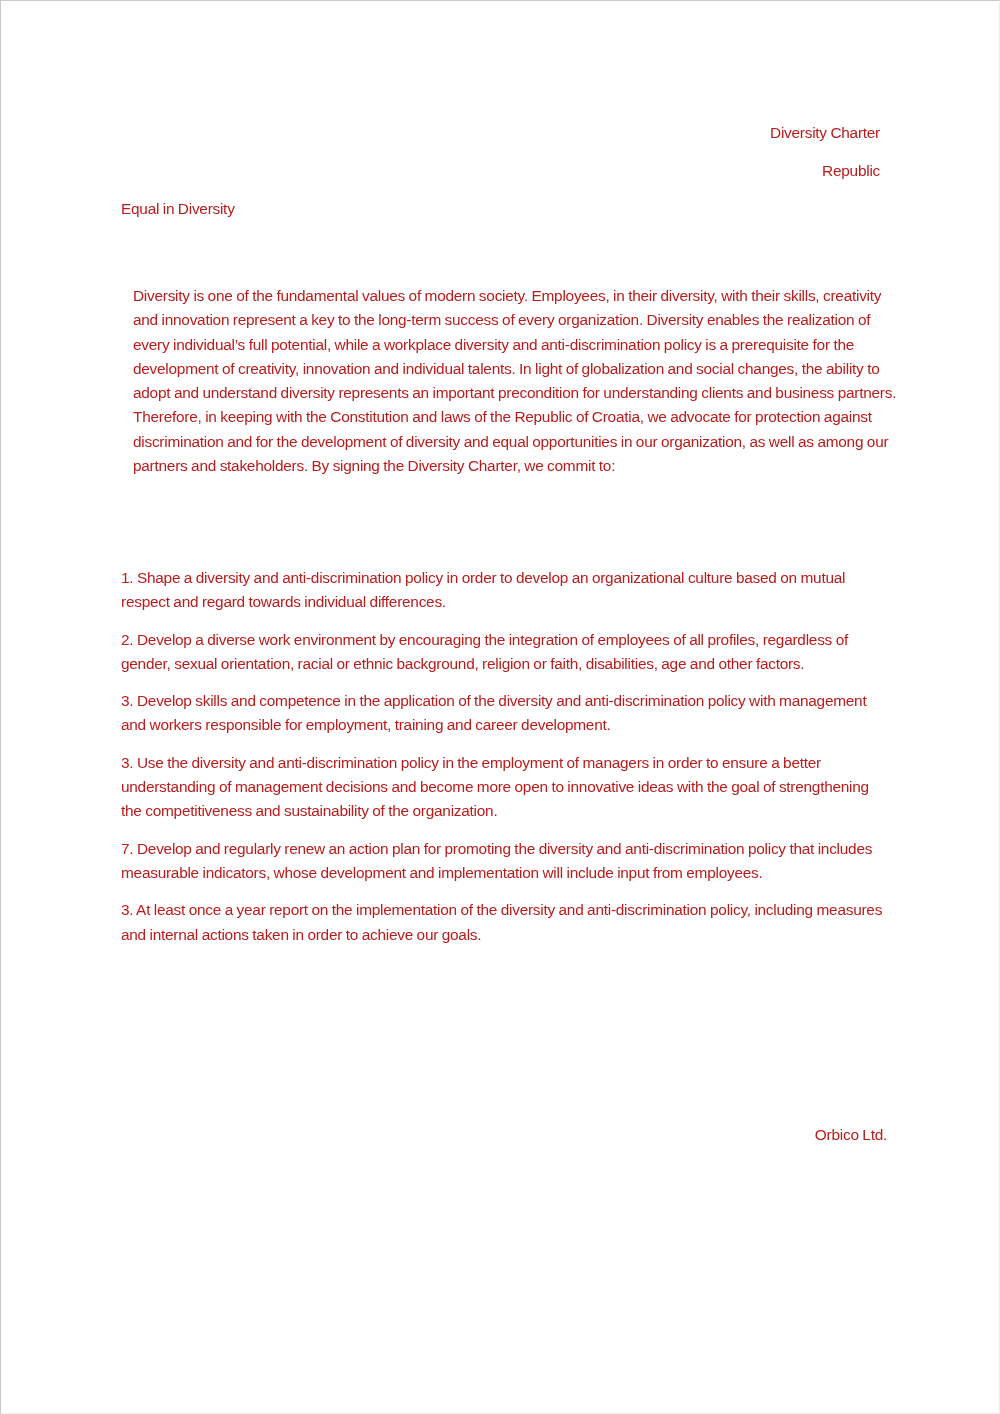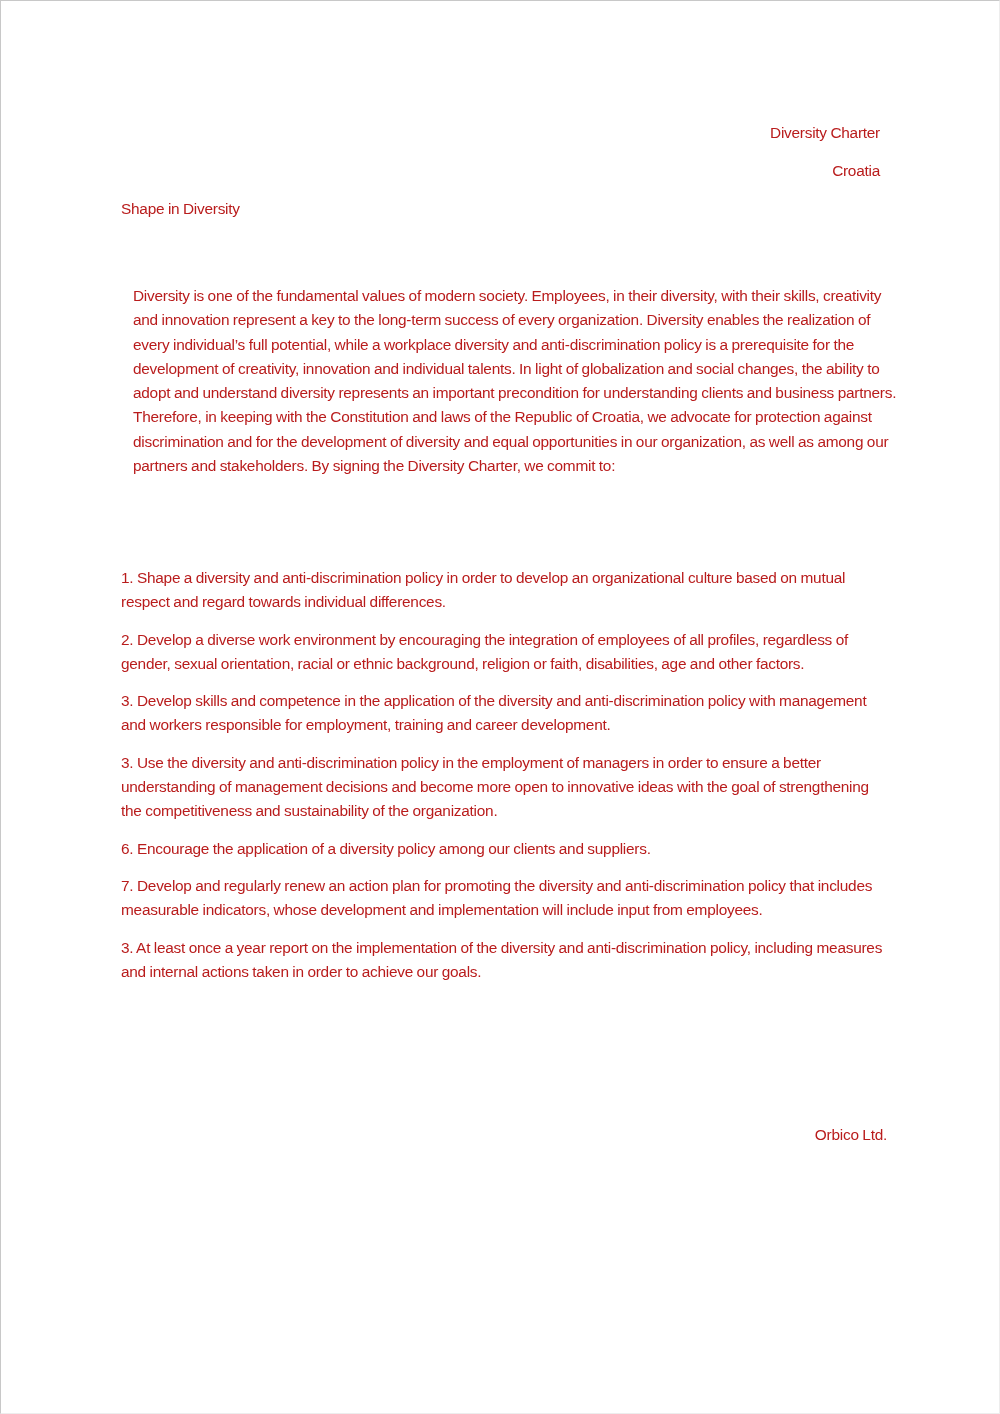--- a/index.html
+++ b/index.html
@@ -74,30 +74,29 @@
       top: 1124px;
       line-height: 20px;
       white-space: nowrap;
     }
   </style>
 </head>
 <body>
 
 <div class="page">
   <div class="right-line" id="hdr-title">Diversity Charter</div>
-  <div class="right-line" id="hdr-country">Croatia</div>
+  <div class="right-line" id="hdr-country">Republic</div>
 
-  <div class="subtitle">Shape in Diversity</div>
+  <div class="subtitle">Equal in Diversity</div>
 
   <p class="intro">Diversity is one of the fundamental values of modern society. Employees, in their diversity, with their skills, creativity and innovation represent a key to the long-term success of every organization. Diversity enables the realization of every individual’s full potential, while a workplace diversity and anti-discrimination policy is a prerequisite for the development of creativity, innovation and individual talents. In light of globalization and social changes, the ability to adopt and understand diversity represents an important precondition for understanding clients and business partners. Therefore, in keeping with the Constitution and laws of the Republic of Croatia, we advocate for protection against discrimination and for the development of diversity and equal opportunities in our organization, as well as among our partners and stakeholders. By signing the Diversity Charter, we commit to:</p>
 
   <ol class="commitments">
     <li>1. Shape a diversity and anti-discrimination policy in order to develop an organizational culture based on mutual respect and regard towards individual differences.</li>
     <li>2. Develop a diverse work environment by encouraging the integration of employees of all profiles, regardless of gender, sexual orientation, racial or ethnic background, religion or faith, disabilities, age and other factors.</li>
     <li>3. Develop skills and competence in the application of the diversity and anti-discrimination policy with management and workers responsible for employment, training and career development.</li>
     <li>3. Use the diversity and anti-discrimination policy in the employment of managers in order to ensure a better understanding of management decisions and become more open to innovative ideas with the goal of strengthening the competitiveness and sustainability of the organization.</li>
-    <li>6. Encourage the application of a diversity policy among our clients and suppliers.</li>
     <li>7. Develop and regularly renew an action plan for promoting the diversity and anti-discrimination policy that includes measurable indicators, whose development and implementation will include input from employees.</li>
     <li>3. At least once a year report on the implementation of the diversity and anti-discrimination policy, including measures and internal actions taken in order to achieve our goals.</li>
   </ol>
 
   <div class="signature">Orbico Ltd.</div>
 </div>
 
 </body></html>

